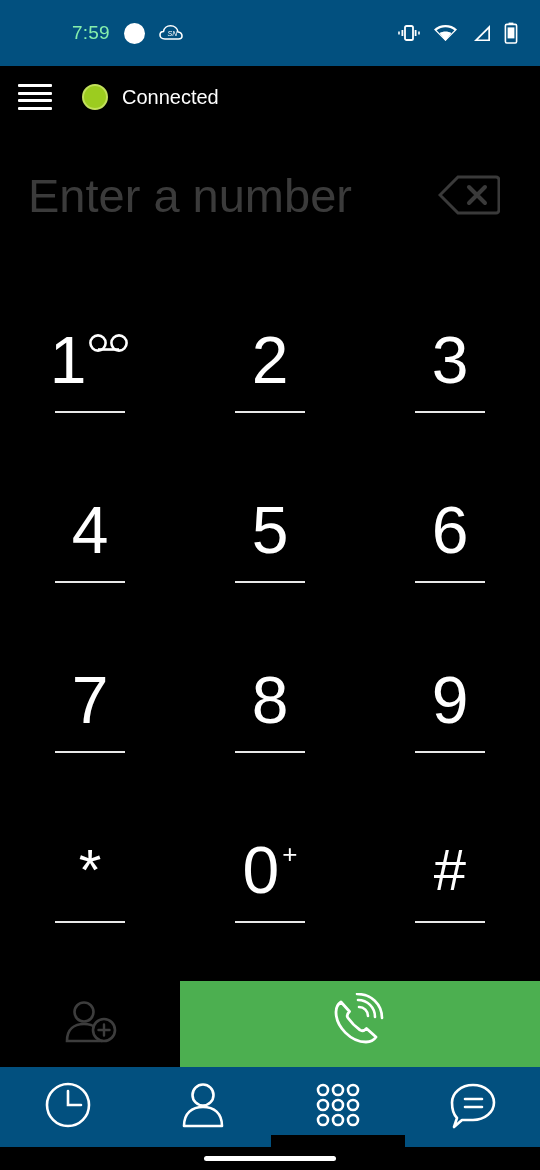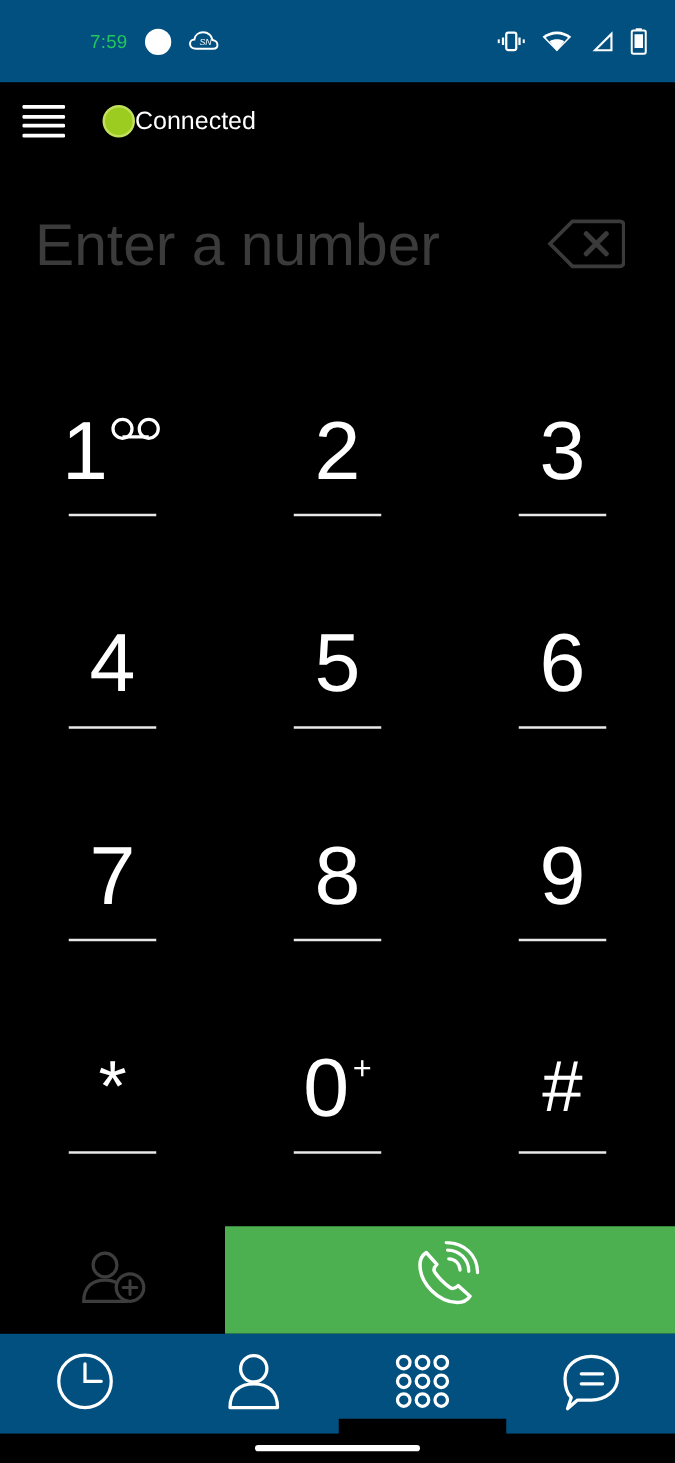--- a/index.html
+++ b/index.html
@@ -12,34 +12,34 @@
   #app { position:relative; width:540px; height:1170px; background:#000; }
 
   
   .statusbar{
     position:absolute; top:0; left:0; width:540px; height:66px;
     background:#02507f;
     display:flex; align-items:center; justify-content:space-between;
     padding:0 18px 0 0;
   }
   .sb-left{ display:flex; align-items:center; gap:14px; padding-left:72px; }
-  .sb-time{ color:#22c55e; font-size:15px; letter-spacing:.2px; }
+  .sb-time{ color:#86efac; font-size:19px; letter-spacing:.2px; }
   .sb-dot{ width:21px; height:21px; border-radius:50%; background:#fff; }
   .sb-icon{ display:flex; align-items:center; }
   .sb-right{ display:flex; align-items:center; gap:12px; padding-right:4px; }
 
   
   .appbar{
     position:absolute; top:66px; left:0; width:540px; height:62px;
     background:#000; display:flex; align-items:center; padding-left:18px;
   }
   .hamburger{ width:34px; height:26px; display:flex; flex-direction:column;
     justify-content:space-between; cursor:pointer; }
   .hamburger span{ display:block; height:3px; background:#fff; border-radius:1px; }
-  .conn-wrap{ display:flex; align-items:center; margin-left:30px; }
+  .conn-wrap{ display:flex; align-items:center; gap:14px; margin-left:30px; }
   .conn-dot{
     width:26px; height:26px; border-radius:50%;
     background:#9ccc1f; border:2px solid #c2e05c;
   }
   .conn-text{ color:#fff; font-size:20px; }
 
   
   .numrow{
     position:absolute; top:150px; left:0; width:540px; height:90px;
     display:flex; align-items:center; padding:0 40px 0 28px;

